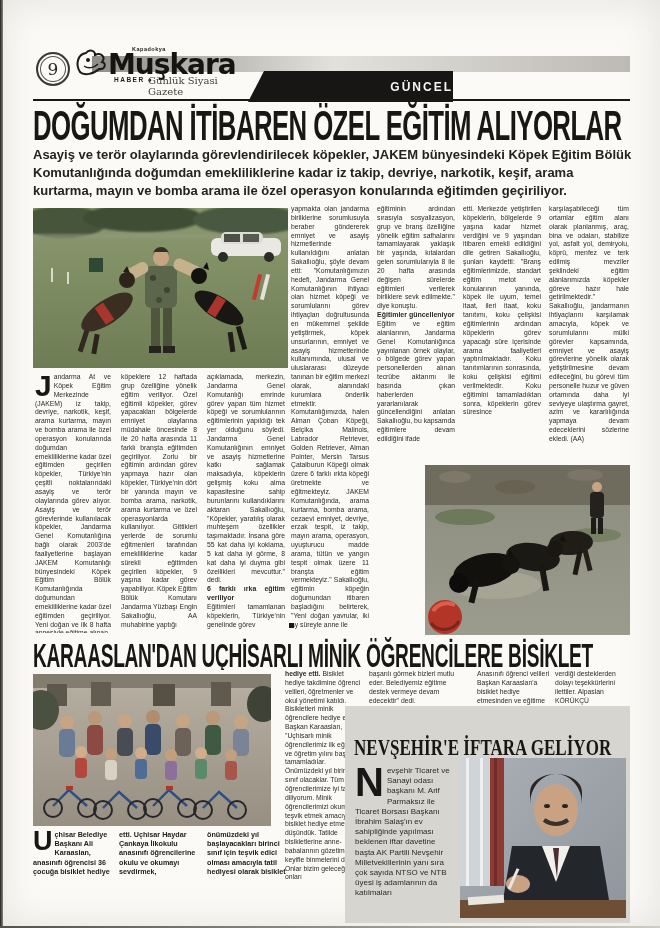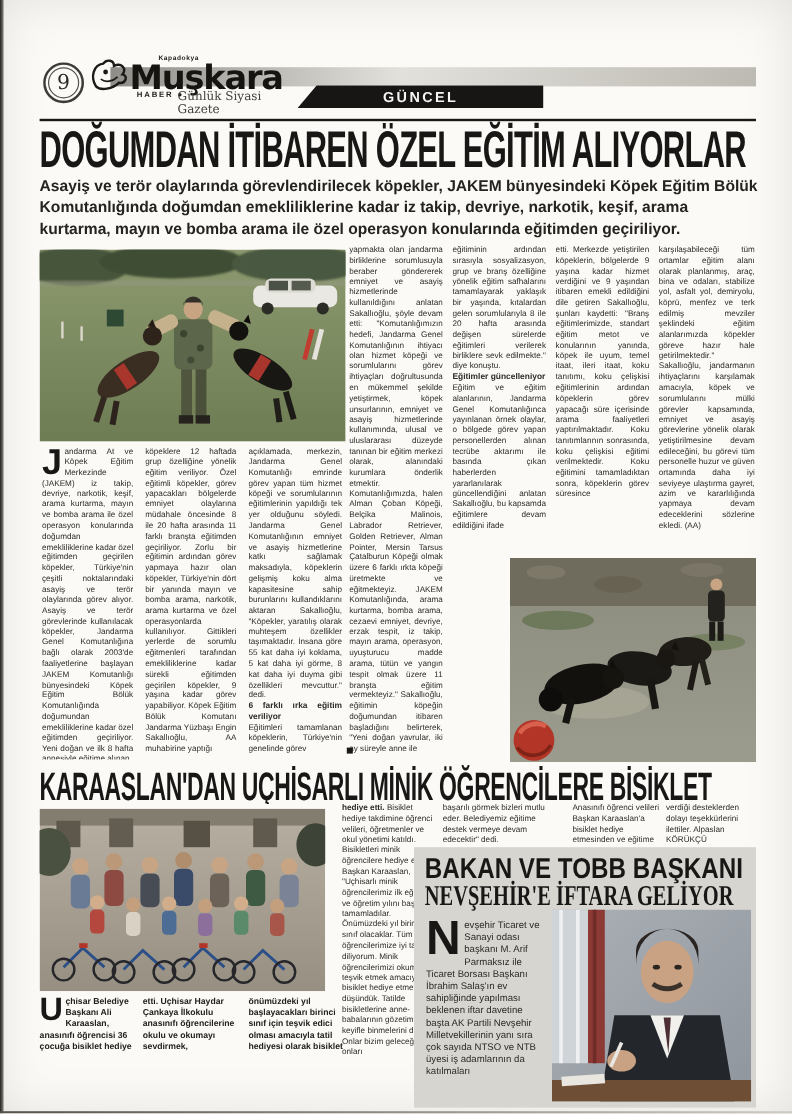--- a/index.html
+++ b/index.html
@@ -17,23 +17,23 @@
           font-family:"DejaVu Serif",serif;font-size:17px;color:#2a2926;}
   .gray-band{position:absolute;left:92px;top:56px;width:538px;height:16px;
              background:linear-gradient(to right,#8f8d88,#e3e1dc 45%,#bdbab3);}
   .logo-wrap{position:absolute;left:74px;top:44px;width:160px;height:50px;background:transparent;}
   .logo-region{position:absolute;left:58px;top:2px;font-size:5.5px;font-weight:bold;letter-spacing:.5px;color:#1d1c1a;}
   .logo-name{position:absolute;left:34px;top:4px;font-size:28px;font-weight:800;letter-spacing:-1px;color:#151411;
              font-family:"DejaVu Sans","Liberation Sans",sans-serif;}
   .logo-haber{position:absolute;left:40px;top:32px;font-size:6.5px;font-weight:bold;letter-spacing:1.5px;color:#1d1c1a;}
   .logo-tag{position:absolute;left:74px;top:31px;font-size:10px;color:#43413c;
             font-family:"DejaVu Serif",serif;}
-  .guncel{position:absolute;left:248px;top:71px;width:205px;height:19px;background:#171614;
+  .guncel{position:absolute;left:248px;top:71px;width:205px;height:31px;background:#171614;
           clip-path:polygon(16px 0,100% 0,100% 100%,0 100%);
-          display:flex;align-items:center;justify-content:center;}
+          display:flex;align-items:center;justify-content:flex-end;}
   .guncel span{color:#f6f5f2;font-size:12px;font-weight:bold;letter-spacing:2px;}
   .tr-bar{position:absolute;background:#171614;display:flex;align-items:center;justify-content:flex-end;
           padding-right:8px;box-sizing:border-box;}
   .tr-bar.b1{left:468px;top:47px;width:162px;height:19px;clip-path:polygon(14px 0,100% 0,100% 100%,0 100%);}
   .tr-bar.b2{left:452px;top:68px;width:178px;height:20px;clip-path:polygon(12px 0,100% 0,100% 100%,0 100%);}
   .tr-bar span{color:#f3f2ef;font-size:10px;letter-spacing:.4px;}
   .head-rule{position:absolute;left:33px;top:99px;width:597px;height:2px;background:#191816;}
   
   .squeeze{display:inline-block;transform-origin:0 50%;white-space:nowrap;}
   .h1{position:absolute;left:33px;top:101px;width:597px;height:42px;overflow:hidden;}
@@ -302,23 +302,20 @@
     <div class="capcol" style="left:174px;top:193px;width:80px">önümüzdeki yıl başlayacakları birinci sınıf için teşvik edici olması amacıyla tatil hediyesi olarak bisiklet</div>
 
     <div class="col" style="left:252px;top:33px;width:78px;height:252px;text-align:left">
       <span class="boldlead">hediye etti.</span><span> Bisiklet hediye takdimine öğrenci velileri, öğretmenler ve okul yönetimi katıldı. Bisikletleri minik öğrencilere hediye eden Başkan Karaaslan, "Uçhisarlı minik öğrencilerimiz ilk eğitim ve öğretim yılını başarıyla tamamladılar. Önümüzdeki yıl birinci sınıf olacaklar. Tüm öğrencilerimize iyi tatiller diliyorum. Minik öğrencilerimizi okumaya teşvik etmek amacıyla bisiklet hediye etmeyi düşündük. Tatilde bisikletlerine anne-babalarının gözetiminde keyifle binmelerini dilerim. Onlar bizim geleceğimiz, onları</span>
     </div>
     <div class="col" style="left:336px;top:33px;width:88px;height:36px;text-align:left">başarılı görmek bizleri mutlu eder. Belediyemiz eğitime destek vermeye devam edecektir" dedi.</div>
     <div class="col" style="left:444px;top:33px;width:76px;height:36px;text-align:left">Anasınıfı öğrenci velileri Başkan Karaaslan'a bisiklet hediye etmesinden ve eğitime</div>
     <div class="col" style="left:522px;top:33px;width:75px;height:36px;text-align:left">verdiği desteklerden dolayı teşekkürlerini ilettiler. Alpaslan KÖRÜKÇÜ</div>
 
     <div class="graybox">
-      <div class="bx-l1">
-        <span class="squeeze">BAKAN VE TOBB BAŞKANI</span>
-      </div>
       <div class="bx-l2">
         <span class="squeeze">NEVŞEHİR'E İFTARA GELİYOR</span>
       </div>
       <div class="bx-body">
         <span class="dcN">N</span><span>evşehir Ticaret ve Sanayi odası başkanı M. Arif Parmaksız ile Ticaret Borsası Başkanı İbrahim Salaş'ın ev sahipliğinde yapılması beklenen iftar davetine başta AK Partili Nevşehir Milletvekillerinin yanı sıra çok sayıda NTSO ve NTB üyesi iş adamlarının da katılmaları</span>
       </div>
       <svg class="abs photo" style="left:115px;top:52px" width="166" height="160" viewBox="0 0 166 160" preserveAspectRatio="none">
         <defs>
           <linearGradient id="gr4" x1="0" y1="0" x2="1" y2="1">
             <stop offset="0" stop-color="#aab0b6"></stop>

